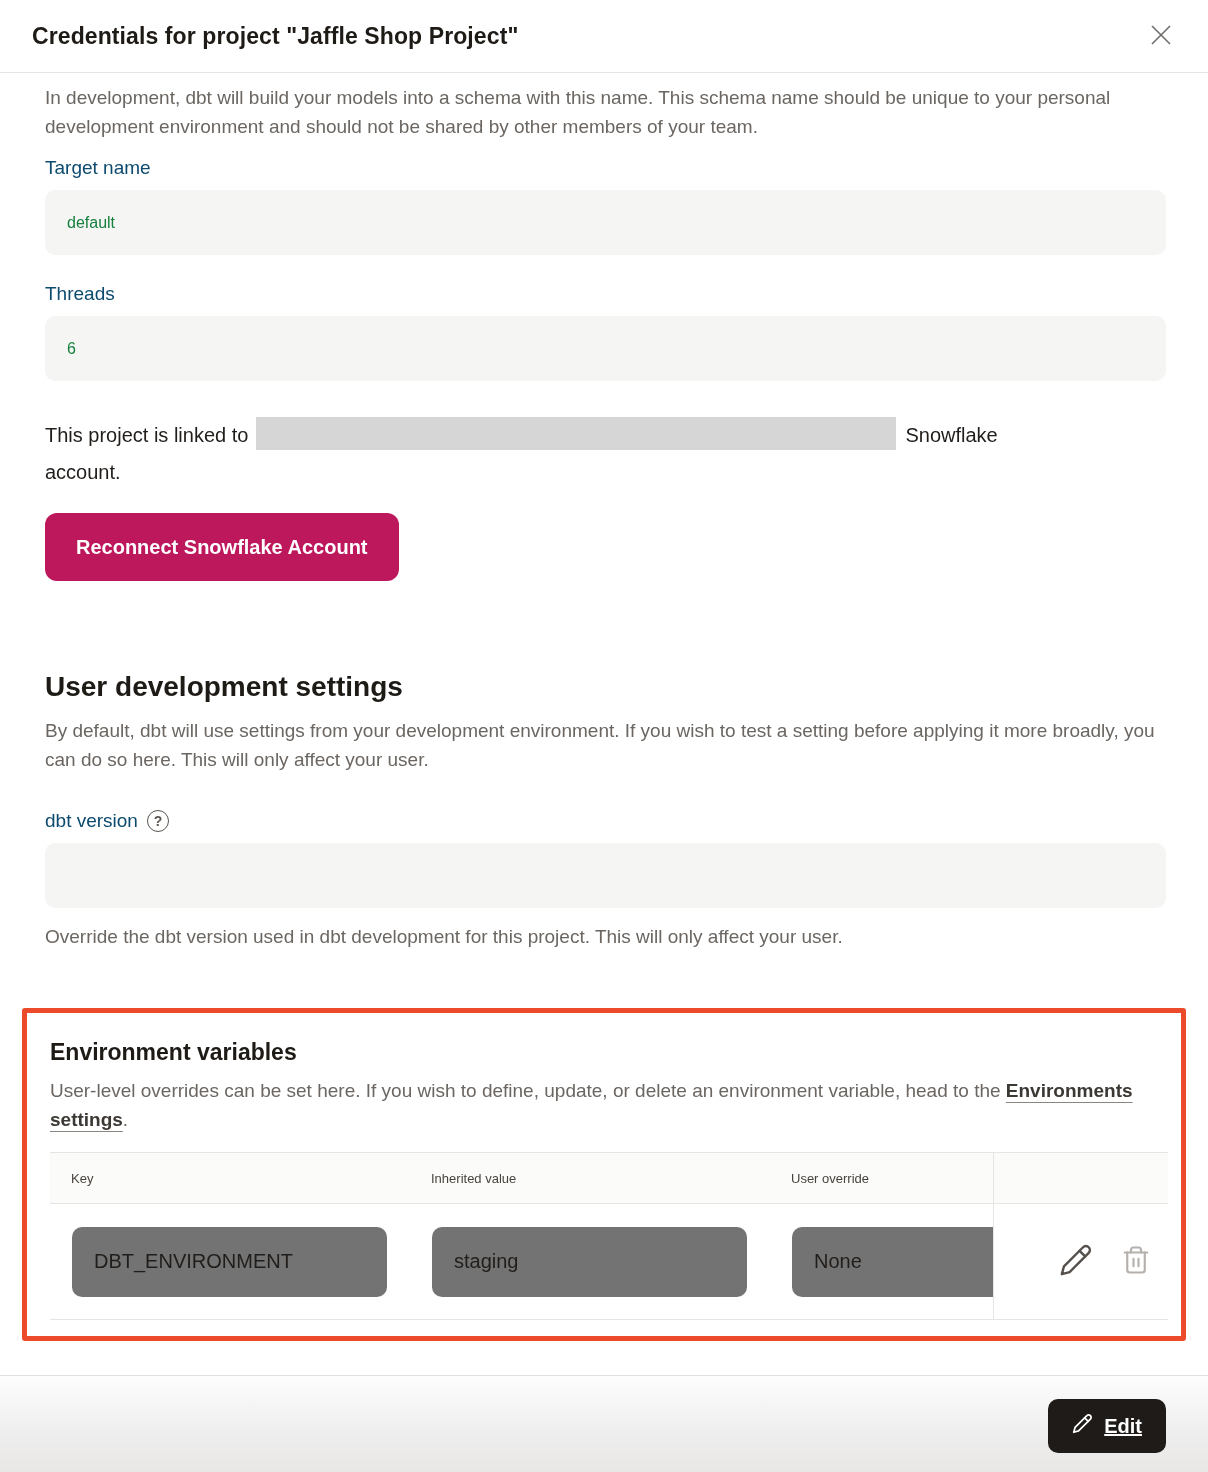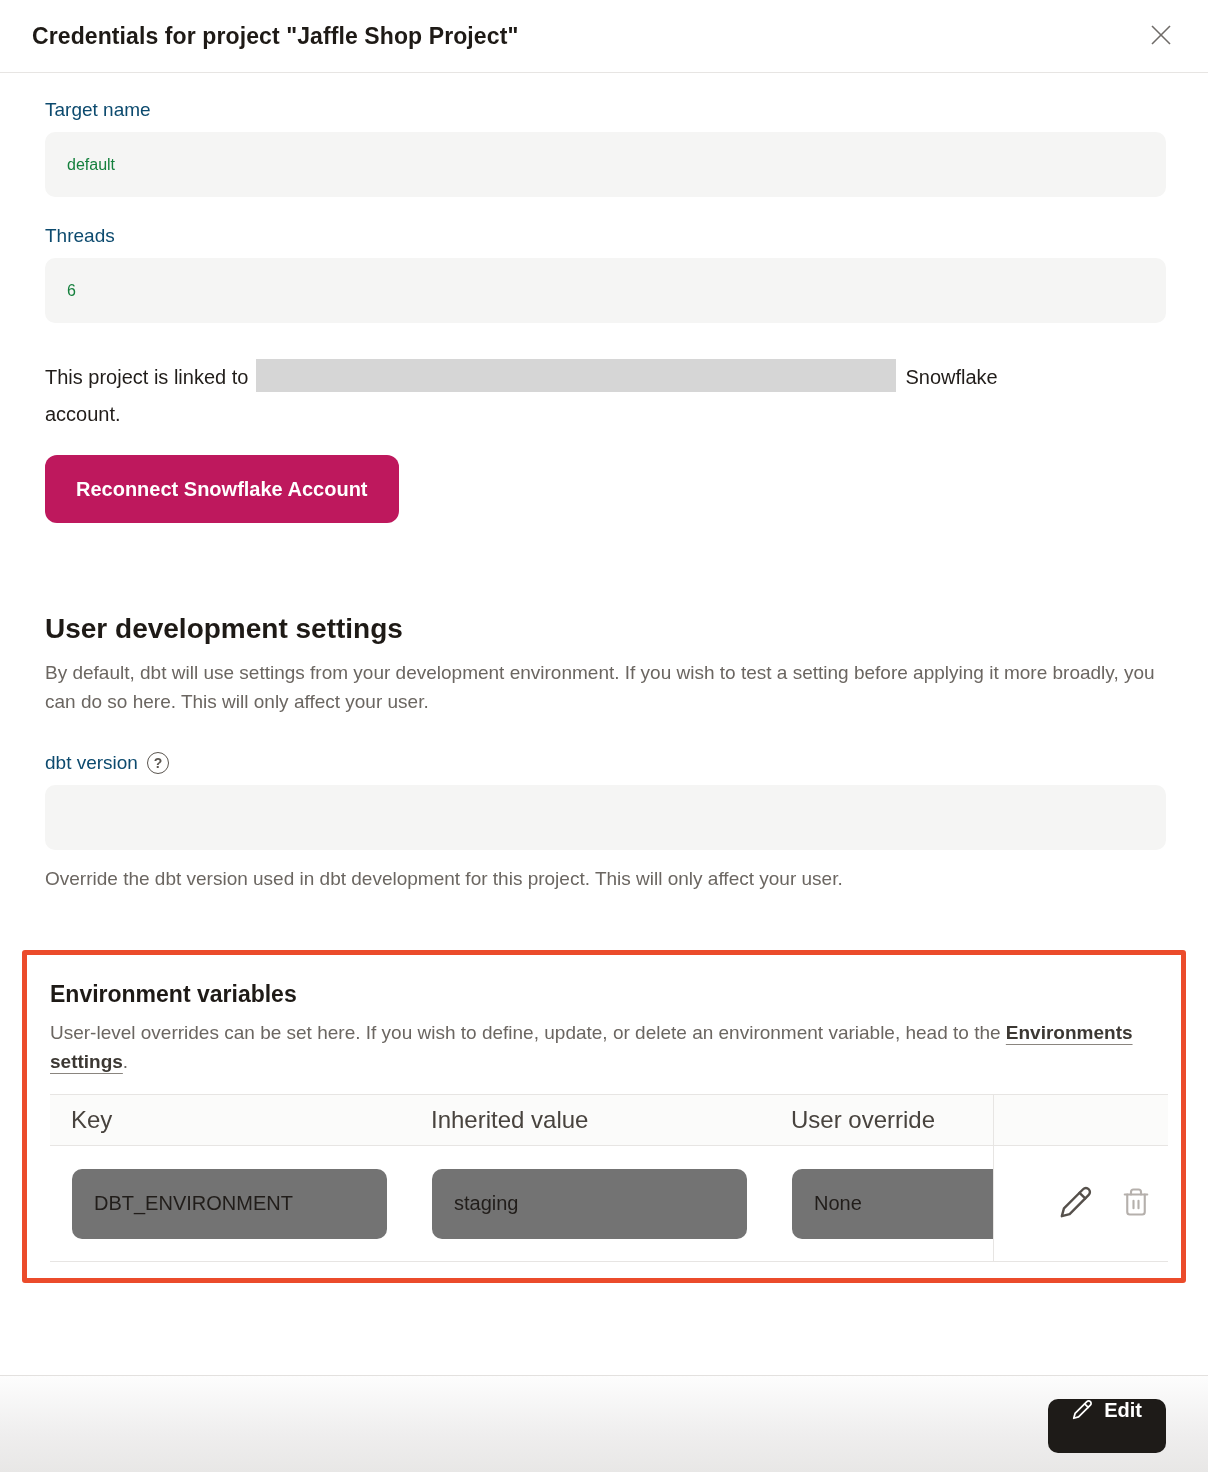--- a/index.html
+++ b/index.html
@@ -156,21 +156,21 @@
   .env-table col.c4 { width: 175px; }
   .env-table thead tr {
     height: 51px;
     background: #fbfbfa;
     border-top: 1px solid #e7e5e3;
     border-bottom: 1px solid #e7e5e3;
   }
   .env-table th {
     text-align: left;
     padding-left: 21px;
-    font-size: 24px;
+    font-size: 13px;
     font-weight: 500;
     color: #48433e;
   }
   .env-table th.actions-col, .env-table td.actions-cell { border-left: 1px solid #e7e5e3; }
   .env-table tbody tr { height: 116px; border-bottom: 1px solid #e7e5e3; }
   .env-table td { vertical-align: middle; overflow: hidden; }
   .pill {
     height: 70px;
     background: #737373;
     border-radius: 10px;
@@ -199,48 +199,51 @@
     border-top: 1px solid #e3e1df;
     background: linear-gradient(180deg, #fdfdfd 0%, #efeeee 60%, #e8e7e6 100%);
   }
   .edit-btn {
     position: absolute;
     right: 42px;
     top: 23px;
     height: 54px;
     padding: 0 24px;
     display: inline-flex;
+    align-items: center;
     gap: 11px;
     background: #1e1b18;
     color: #ffffff;
     border: none;
     border-radius: 10px;
     font-family: "Liberation Sans", sans-serif;
     font-size: 20px;
     font-weight: 700;
     cursor: pointer;
+    text-decoration: underline;
   }
 </style>
 </head>
 <body>
 
 <div class="modal-header">
   <div class="modal-title">Credentials for project "Jaffle Shop Project"</div>
   <button class="close-btn">
     <span>
       <svg width="26" height="26" viewBox="0 0 26 26" fill="none" stroke="#6f6b68" stroke-width="1.6">
         <line x1="4" y1="4" x2="22" y2="22"></line>
           <line x1="22" y1="4" x2="4" y2="22"></line>
       </svg>
     </span>
   </button>
 </div>
 
 <div class="content">
 
+  <p class="body-text">In development, dbt will build your models into a schema with this name. This schema name should be unique to your personal development environment and should not be shared by other members of your team.</p>
 
   <div class="field-label">Target name</div>
   <input class="text-input" type="text" value="default" style="">
 
   <div class="field-label spaced">Threads</div>
   <input class="text-input" type="text" value="6" style="">
 
   <div class="linked-line">
     <span>This project is linked to</span><span class="redaction-bar"></span><span>Snowflake</span>
     <div>account.</div>

